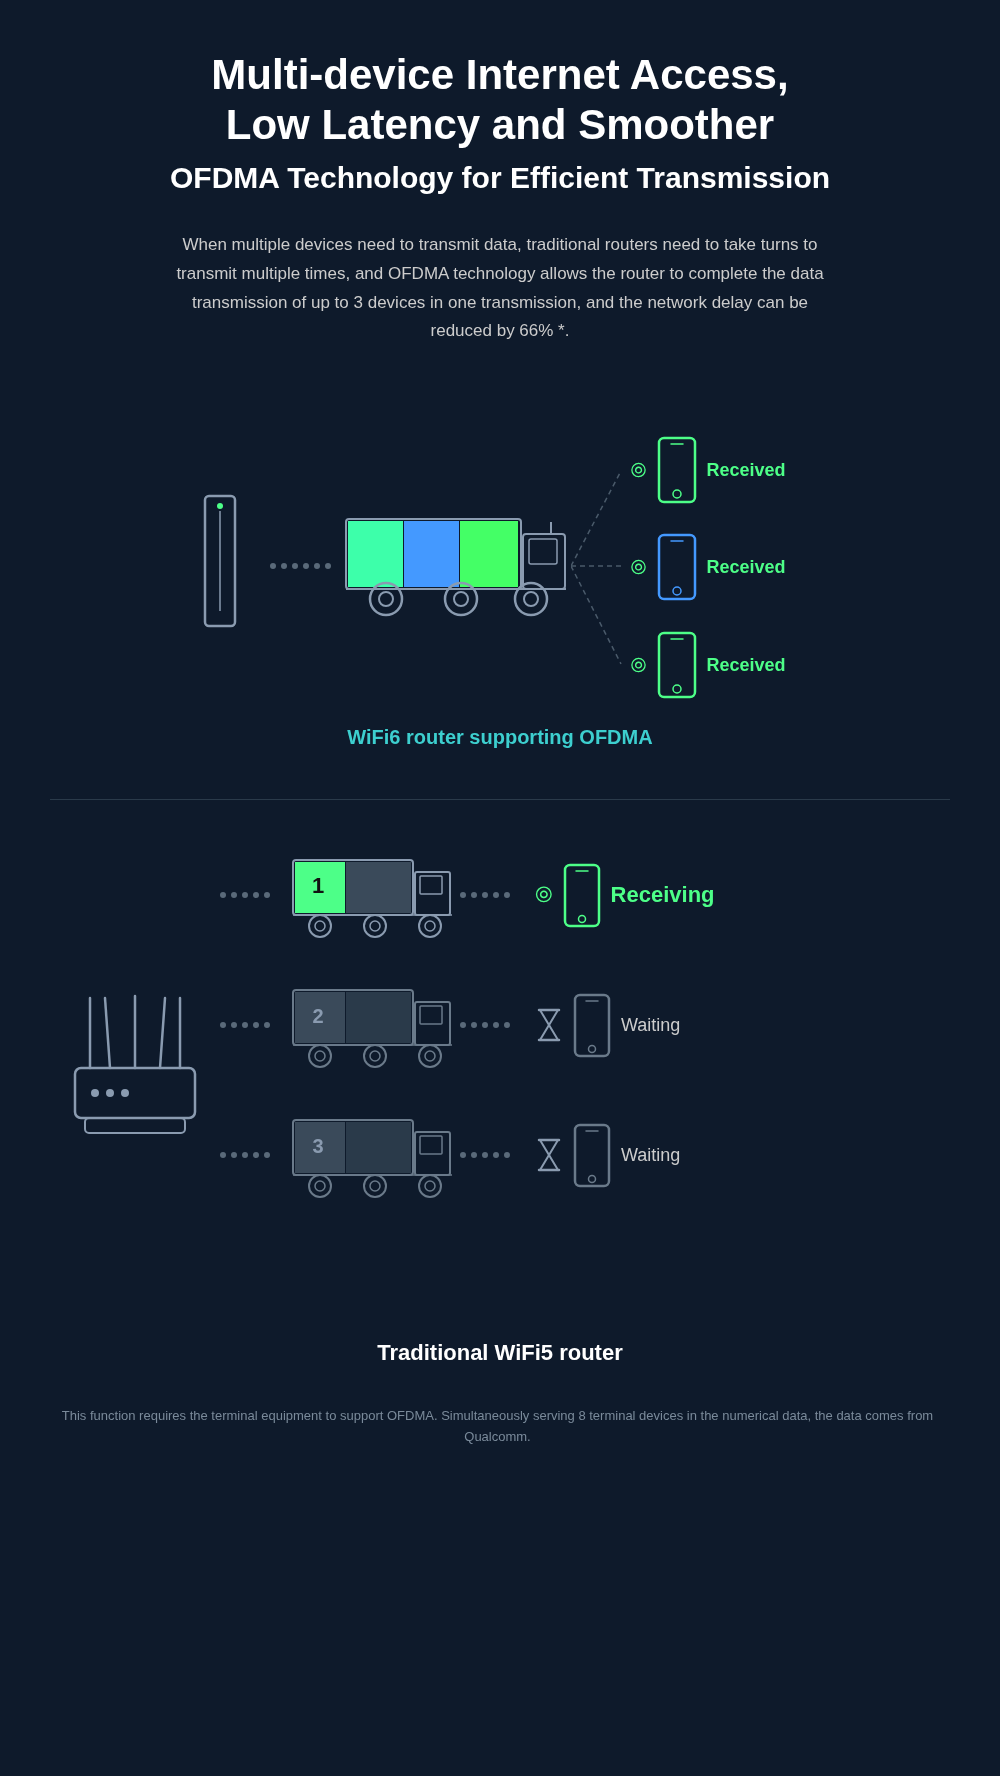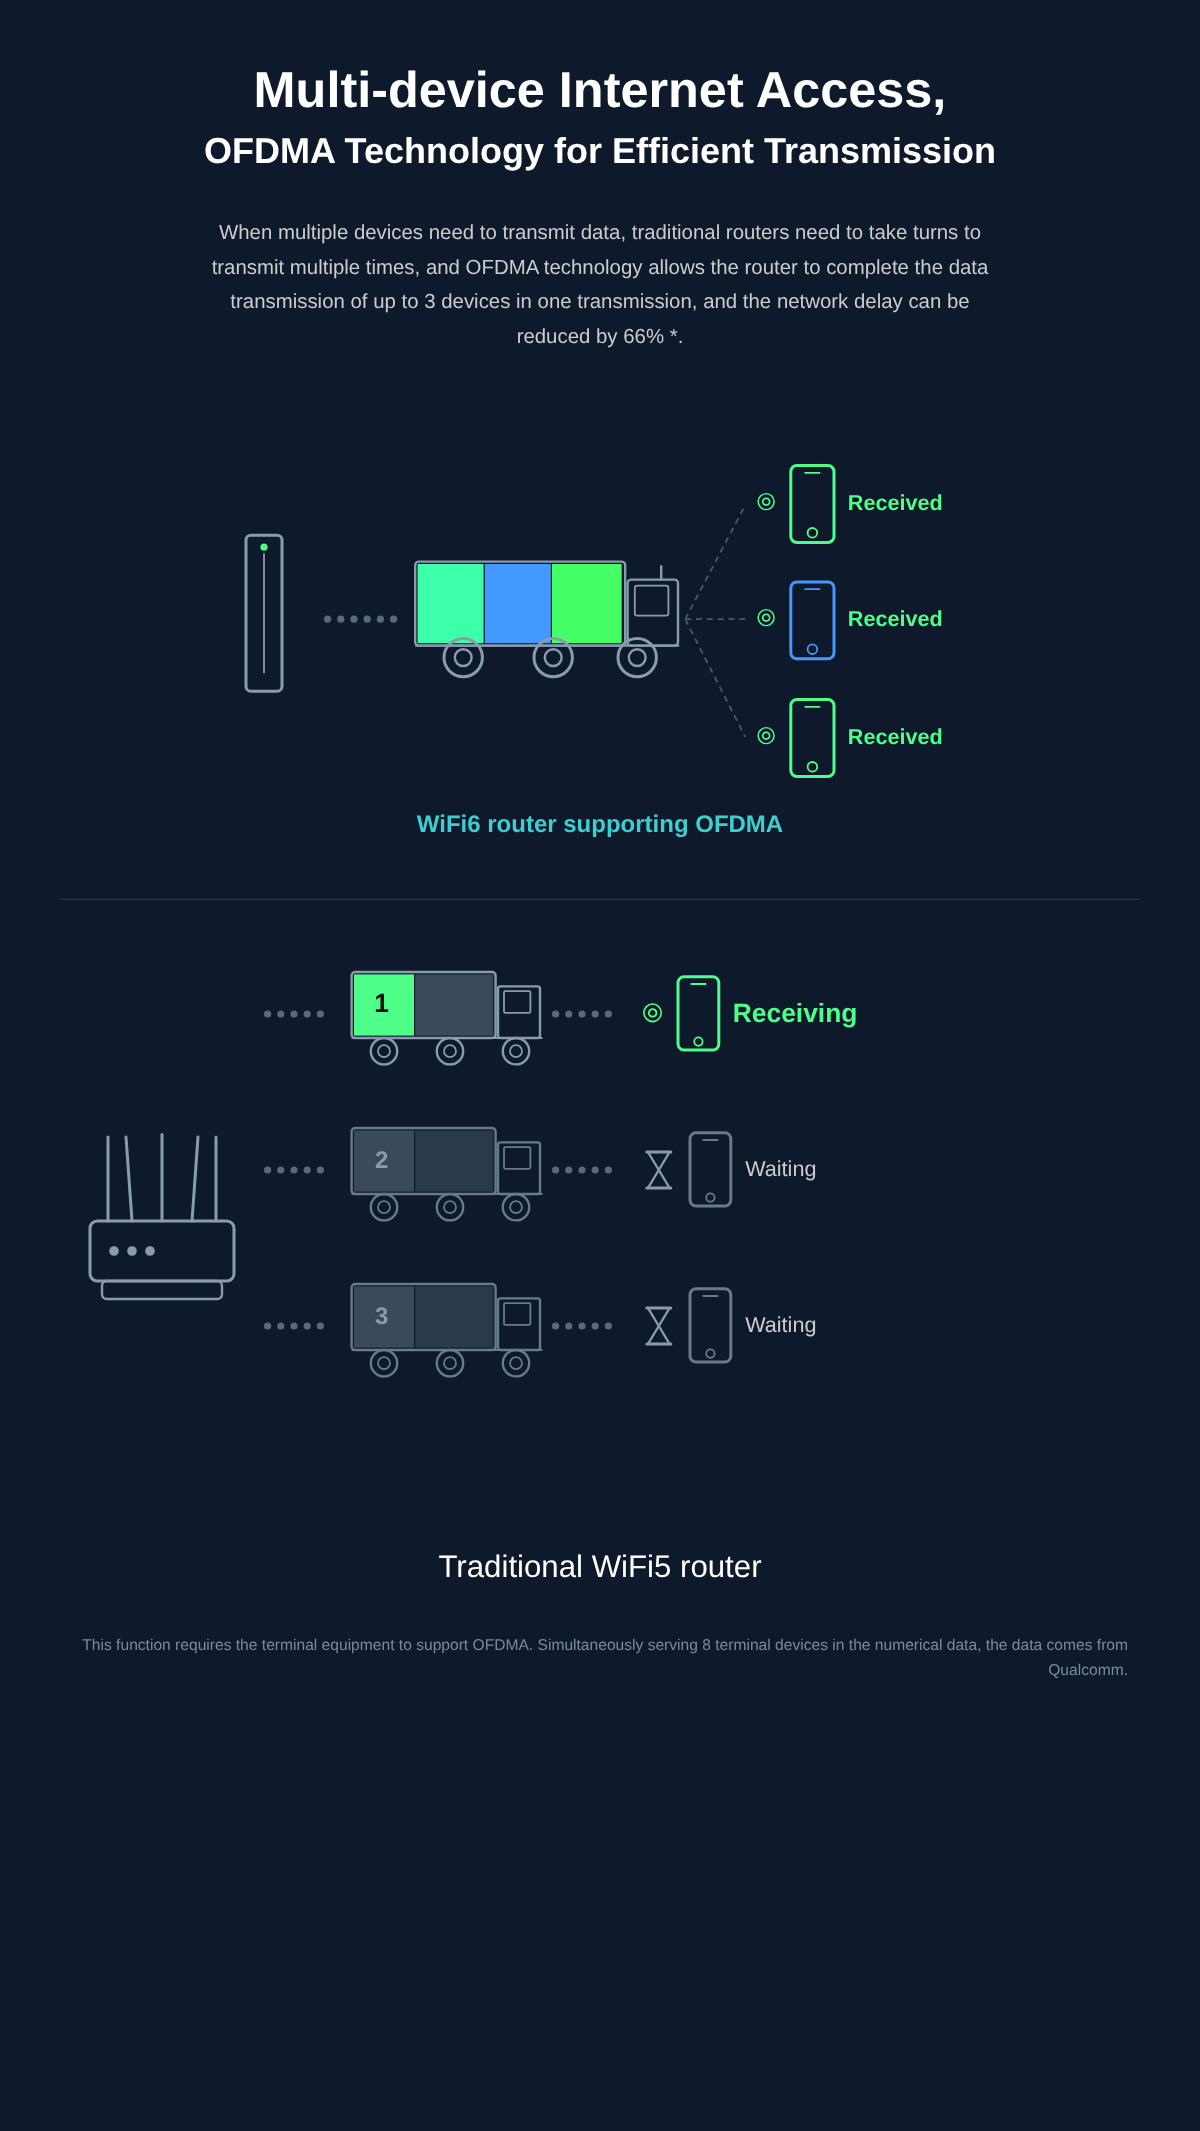--- a/index.html
+++ b/index.html
@@ -93,32 +93,32 @@
     
     .traditional-section {
       width: 100%;
       padding: 20px 40px;
       display: flex;
       flex-direction: column;
       align-items: center;
     }
 
     .traditional-caption {
-      font-size: 26px;
+      font-size: 22px;
       color: #ffffff;
-      font-weight: 400;
+      font-weight: 700;
       margin-top: 20px;
       text-align: center;
     }
 
     
     .footer-section {
       width: 100%;
       padding: 20px 60px 10px 55px;
-      text-align: right;
+      text-align: center;
     }
 
     .footer-text {
       font-size: 13px;
       color: #7a8a9a;
       line-height: 1.6;
     }
 
     .watermark {
       font-size: 26px;
@@ -128,20 +128,21 @@
     }
   </style>
 </head>
 <body>
 
 <div class="page-wrapper">
 
   <div class="header-section">
     <div class="main-title">
       <span>Multi-device Internet Access,</span><br>
+      <span>Low Latency and Smoother</span>
     </div>
     <div class="sub-title">OFDMA Technology for Efficient Transmission</div>
     <p class="description">When multiple devices need to transmit data, traditional routers need to take turns to transmit multiple times, and OFDMA technology allows the router to complete the data transmission of up to 3 devices in one transmission, and the network delay can be reduced by 66% *.</p>
   </div>
 
   <div class="ofdma-section">
     <div class="ofdma-diagram">
 
       <div style="display:flex;flex-direction:column;align-items:center;flex-shrink:0;">
         <svg width="80" height="150" viewBox="0 0 80 150">

